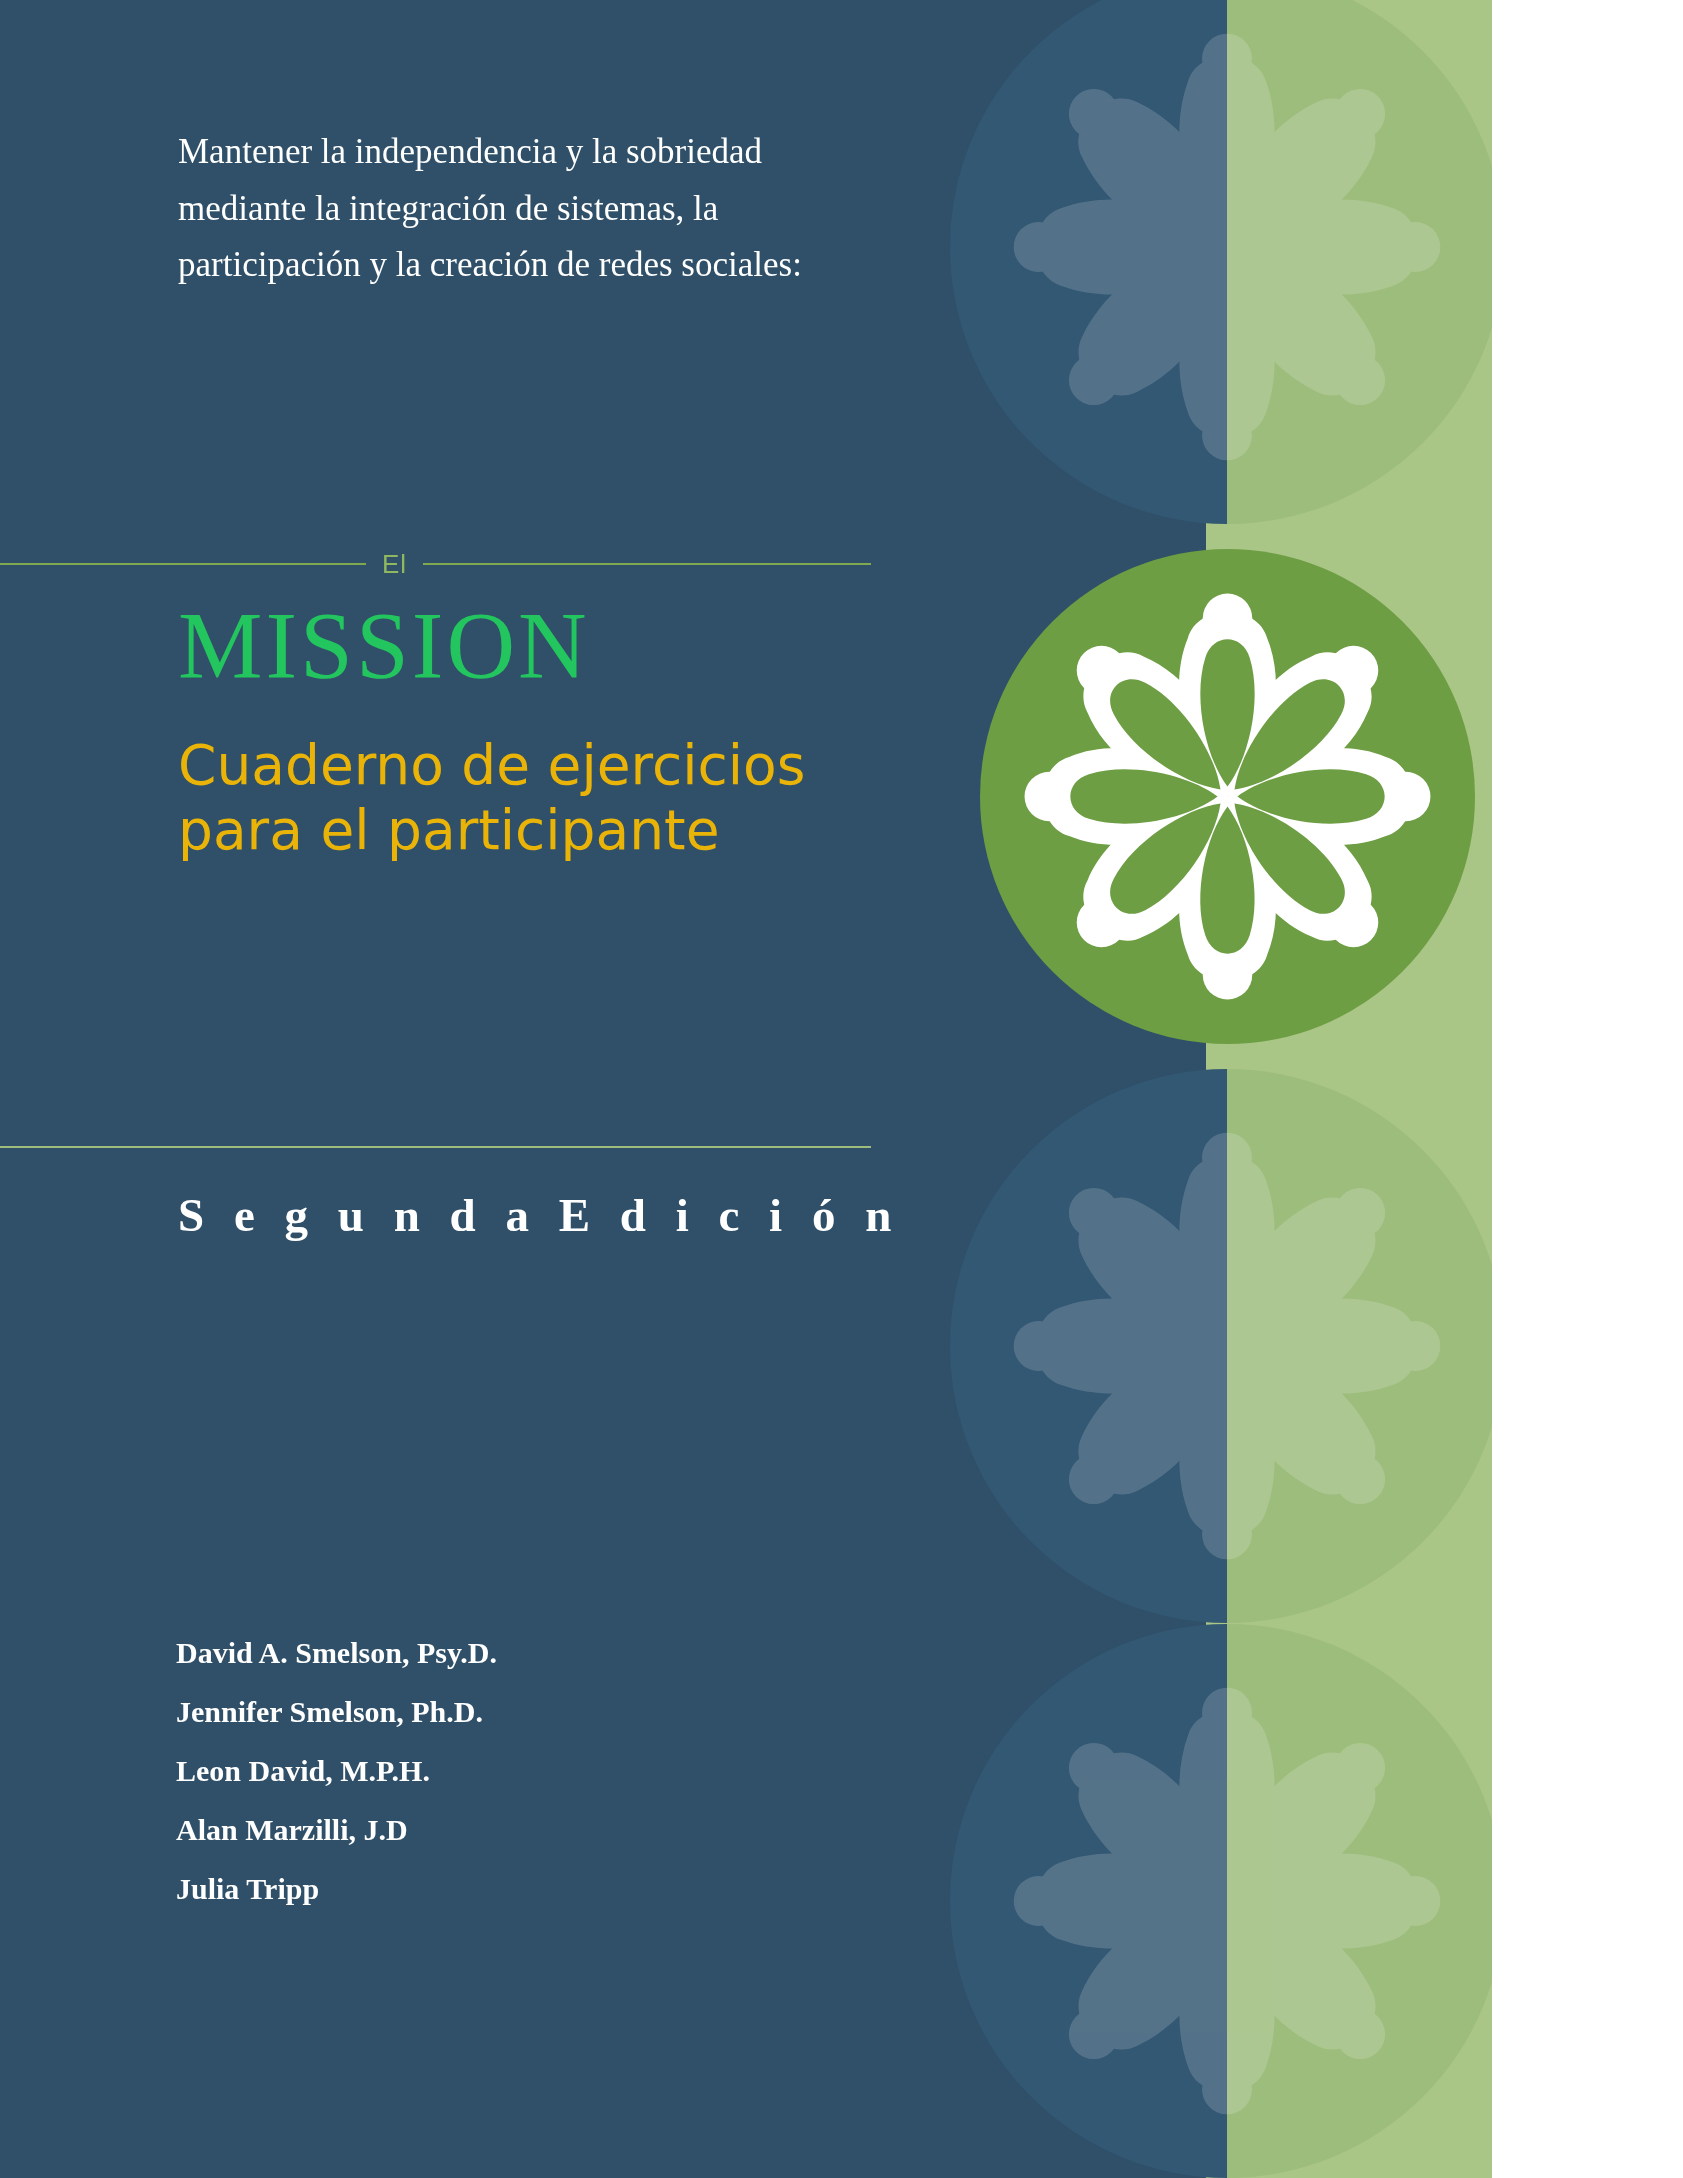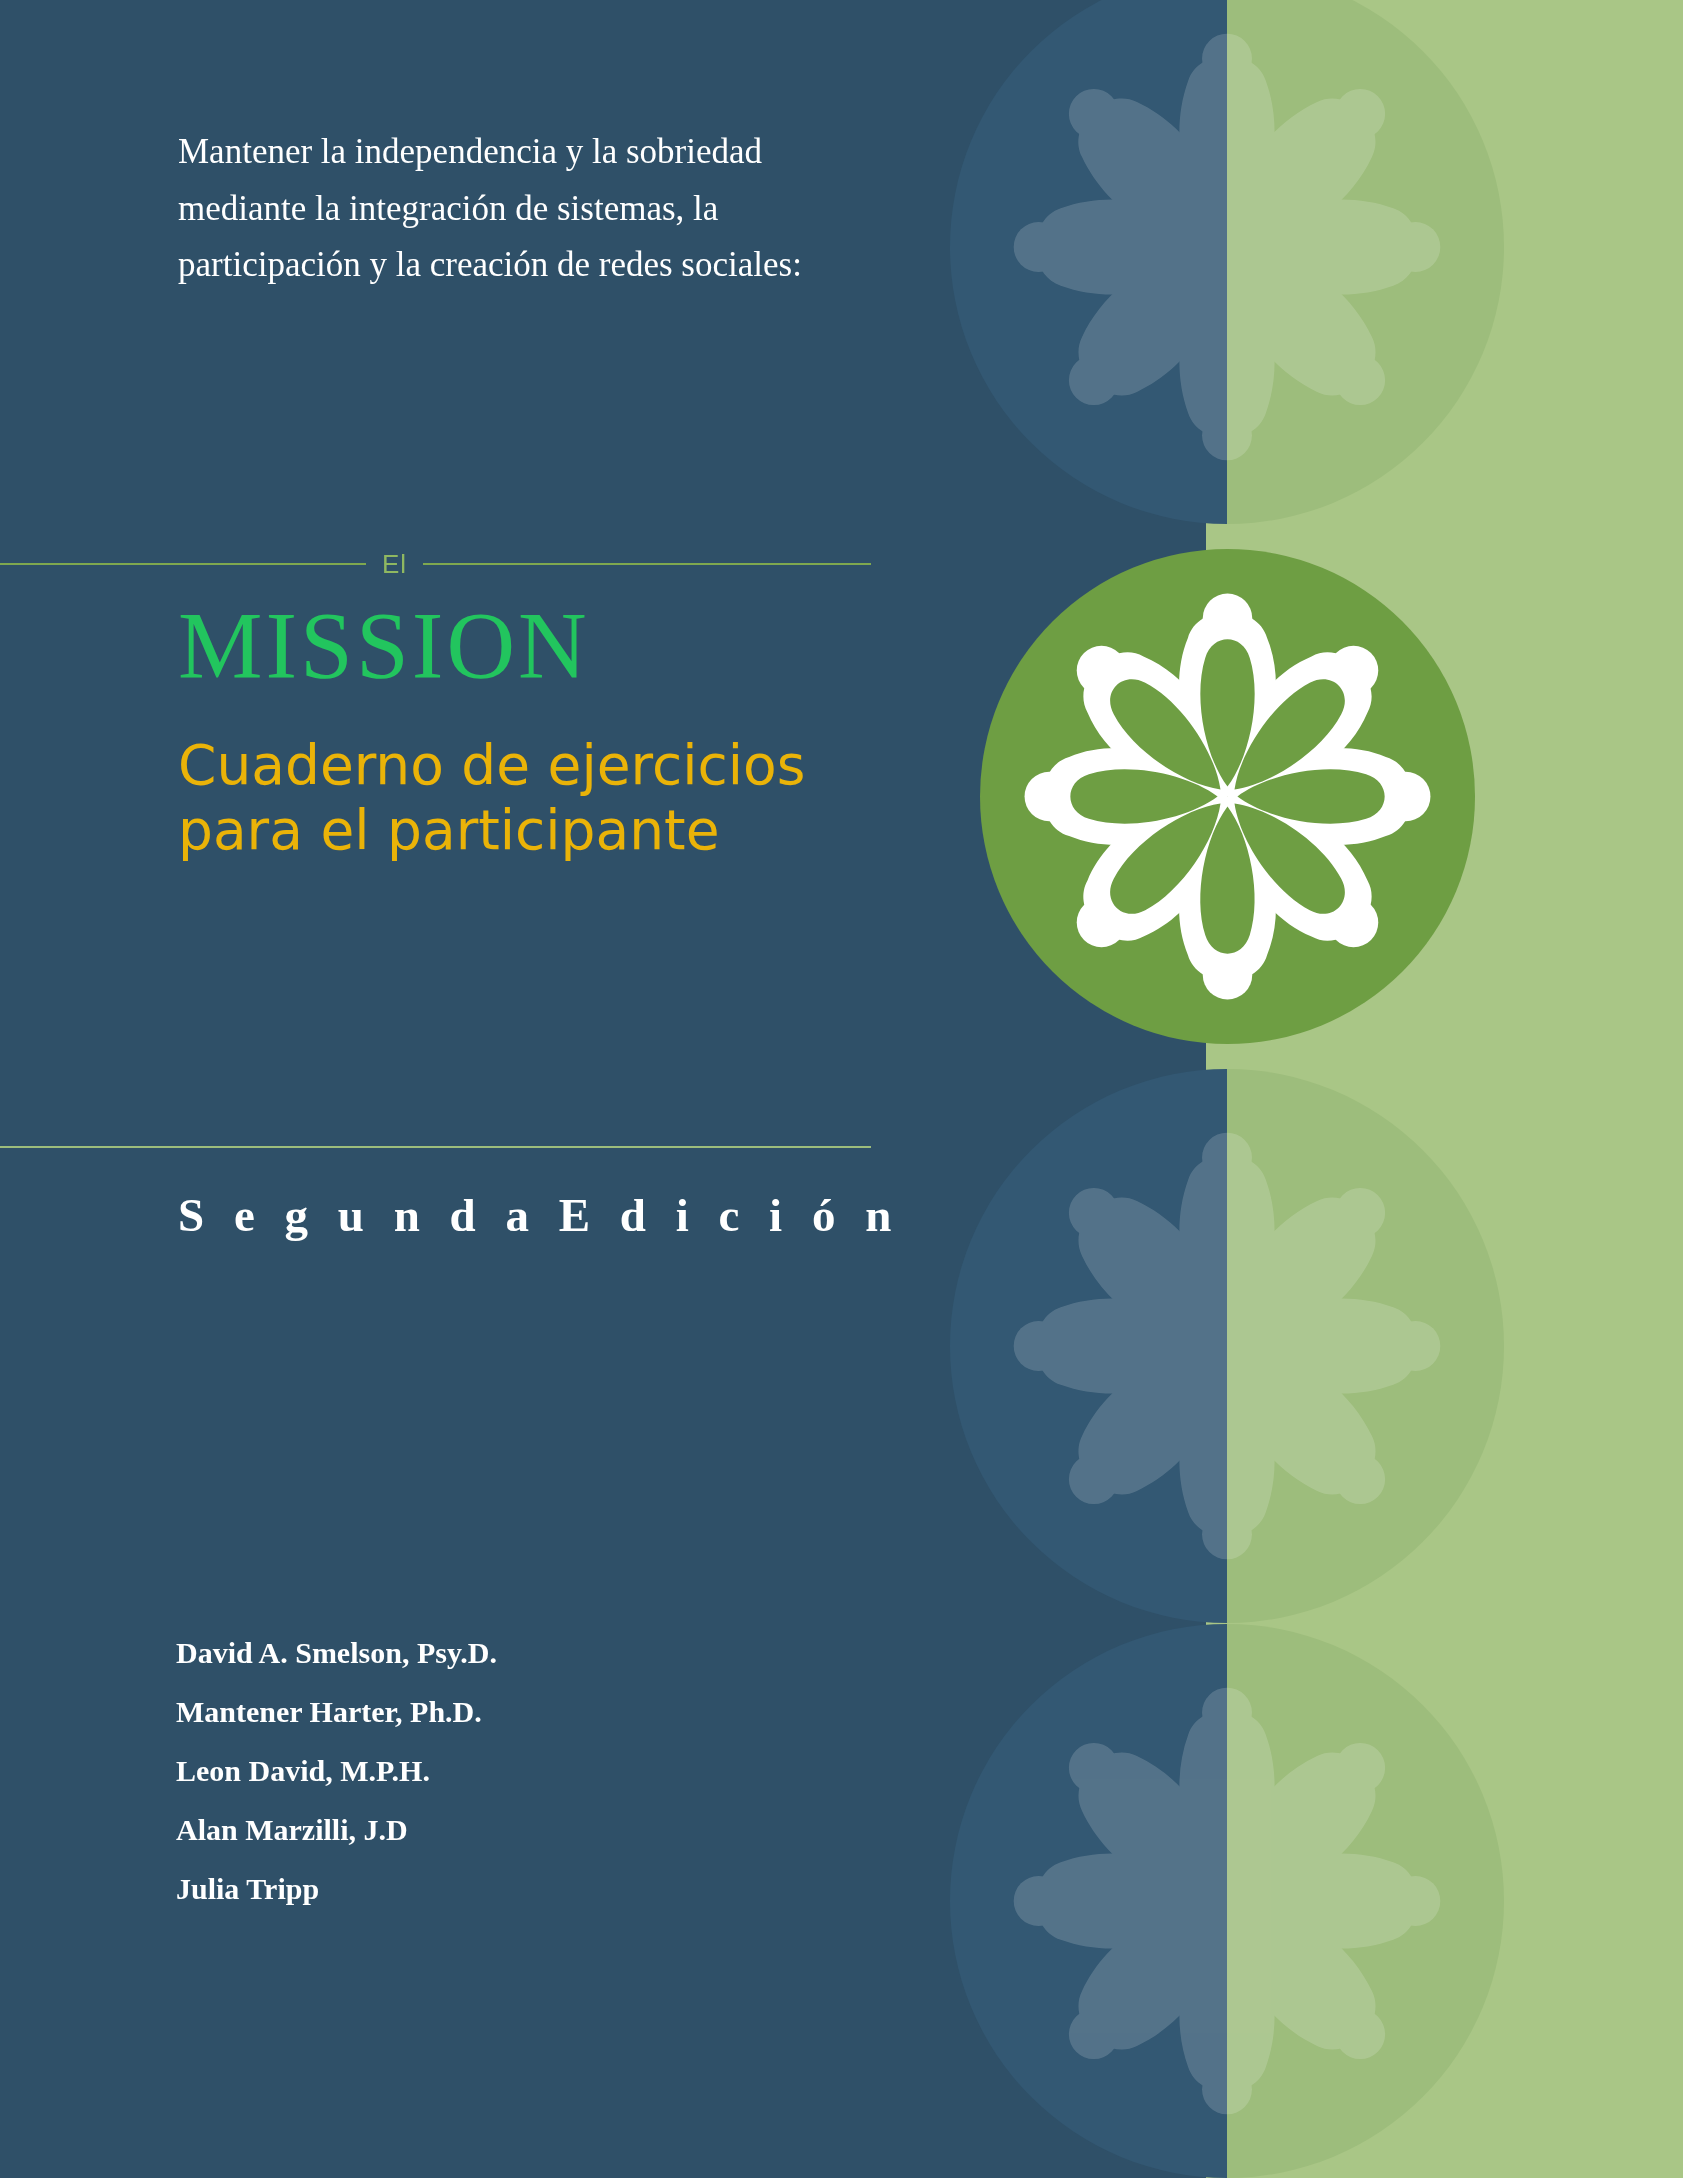--- a/index.html
+++ b/index.html
@@ -8,24 +8,25 @@
     background: #ffffff;
   }
   body {
     width: 1683px;
     height: 2178px;
     font-family: "Liberation Serif", serif;
     overflow: hidden;
   }
   .cover {
     position: relative;
-    width: 1683px;
+    width: 1455px;
     height: 2178px;
     background: #2f5068;
     overflow: hidden;
+    padding-left: 37px;
   }
   
   .band-green-light {
     position: absolute;
     top: 0;
     left: 1206px;
     width: 477px;
     height: 2178px;
     background: #a9c686;
   }
@@ -394,20 +395,20 @@
 
   <div class="title-main">MISSION</div>
   <div class="title-sub">Cuaderno de ejercicios para el participante</div>
 
   <div class="rule-under"></div>
 
   <div class="edition">S e g u n d a   E d i c i ó n</div>
 
   <div class="authors">
     <div class="author">David A. Smelson, Psy.D.</div>
-    <div class="author">Mantener Harter, Ph.D.</div>
+    <div class="author">Jennifer Smelson, Ph.D.</div>
     <div class="author">Leon David, M.P.H.</div>
     <div class="author">Alan Marzilli, J.D</div>
     <div class="author">Julia Tripp</div>
   </div>
 
 </div>
 
 
 </body></html>

